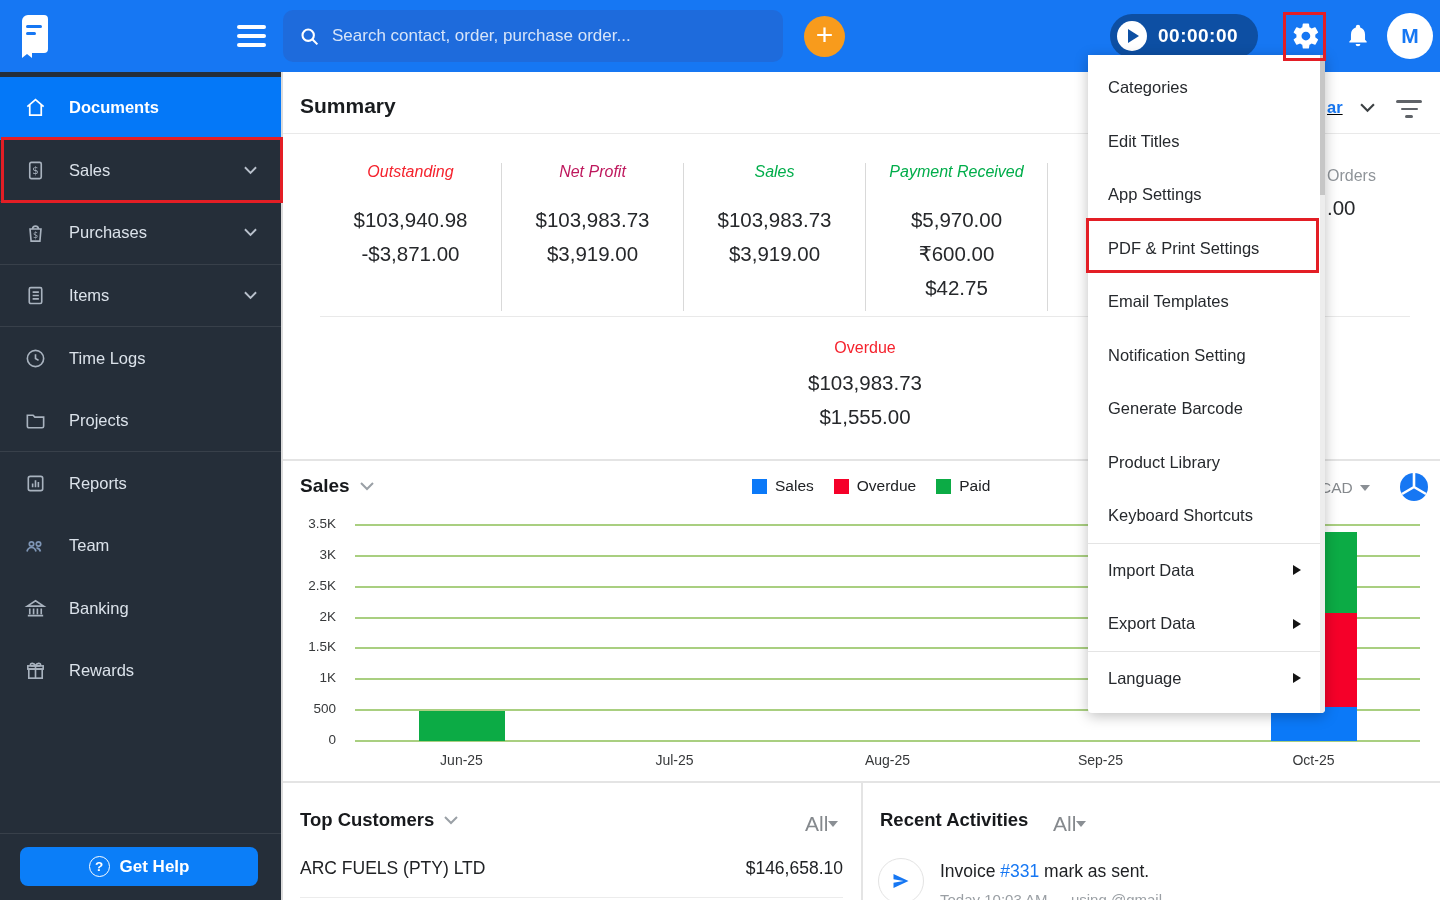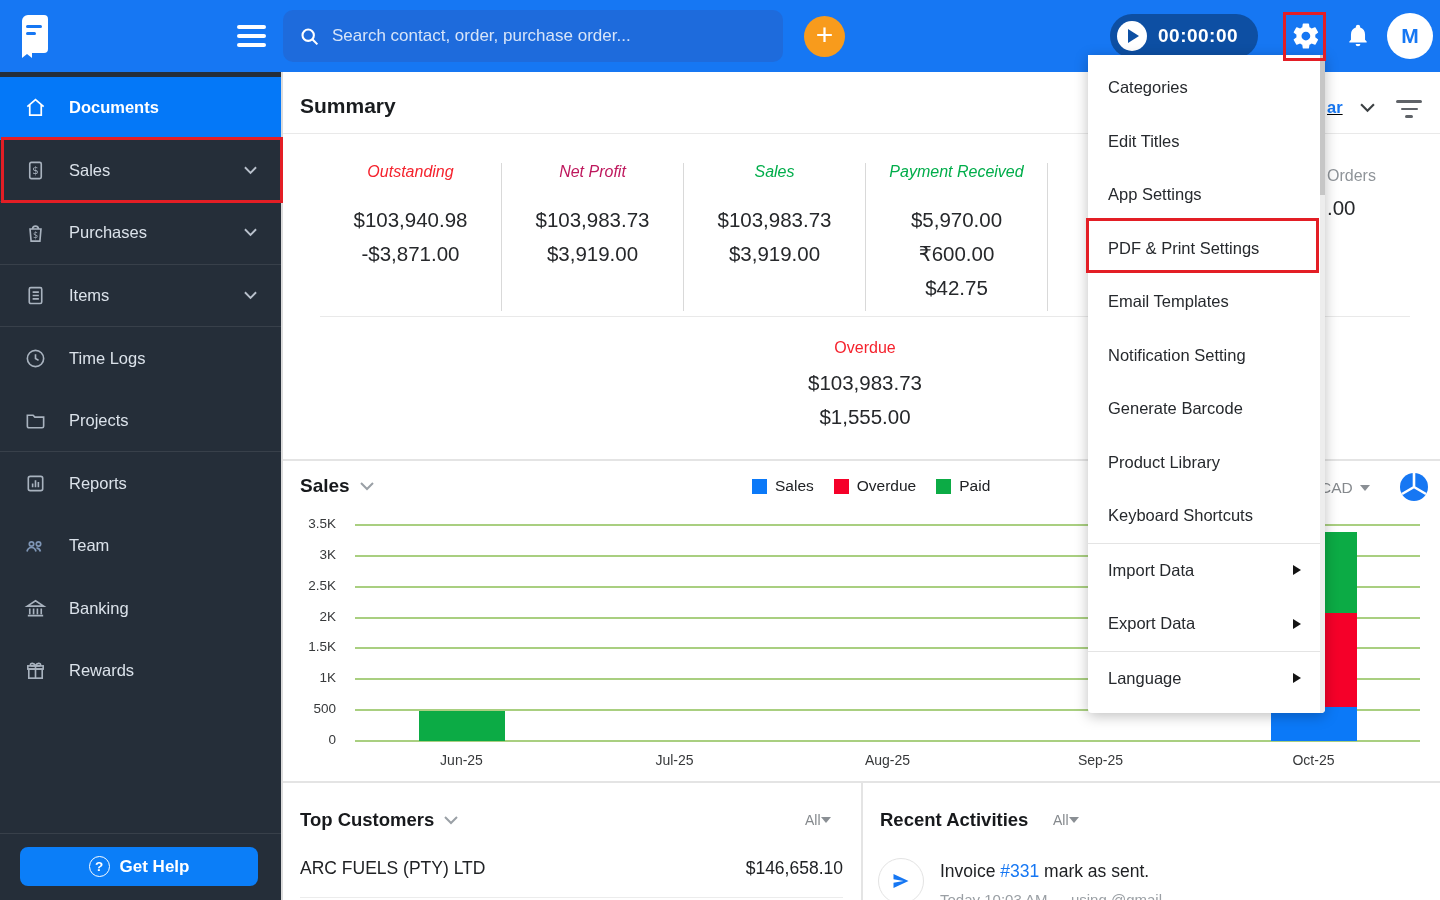--- a/index.html
+++ b/index.html
@@ -70,21 +70,21 @@
   .pie-ic { position:absolute; left:1399px; top:472px; cursor:pointer; }
 
   .chart-plot { position:absolute; left:355px; top:525px; width:1065px; height:216px; }
   .gridline { position:absolute; left:0; width:100%; height:2px; background:#a9cf80; }
   .bar-seg { position:absolute; width:86px; }
   .ylabels { position:absolute; left:288px; top:525px; width:56px; height:216px; }
   .ylab { position:absolute; right:8px; font-size:13.5px; color:#37393b; width:100%; text-align:right; }
   .xlabels { position:absolute; left:355px; top:752px; width:1065px; }
   .xlab { position:absolute; width:90px; text-align:center; font-size:14px; color:#37393b; }
 
-  .all-sel { position:absolute; display:flex; align-items:center; color:#85898d; font-size:14px; cursor:pointer; }
+  .all-sel { position:absolute; display:flex; align-items:center; color:#85898d; font-size:21px; cursor:pointer; }
   .cust-name { position:absolute; left:300px; top:858px; font-size:17.5px; color:#202225; }
   .cust-amt { position:absolute; left:600px; top:858px; width:243px; text-align:right; font-size:17.5px; color:#202225; }
   .act-ic { position:absolute; left:878px; top:858px; width:46px; height:46px; border:1.5px solid #e3e3e3; border-radius:50%; display:flex; align-items:center; justify-content:center; background:#fff; }
   .act-text { position:absolute; left:940px; top:861px; font-size:17.5px; color:#202225; }
   .act-text a { color:#1677f3; text-decoration:none; cursor:pointer; }
   .act-meta { position:absolute; left:940px; top:891px; font-size:15px; color:#9a9fa4; white-space:nowrap; }
 
   
   .menu { position:absolute; left:1088px; top:55px; width:237px; background:#fff; box-shadow:0 3px 14px rgba(0,0,0,.25); border-radius:0 0 4px 4px; padding:6px 0 8px; z-index:50; }
   .menu-item { height:53.5px; display:flex; align-items:center; padding:0 24px 0 20px; font-size:16.5px; color:#26292d; cursor:pointer; }

